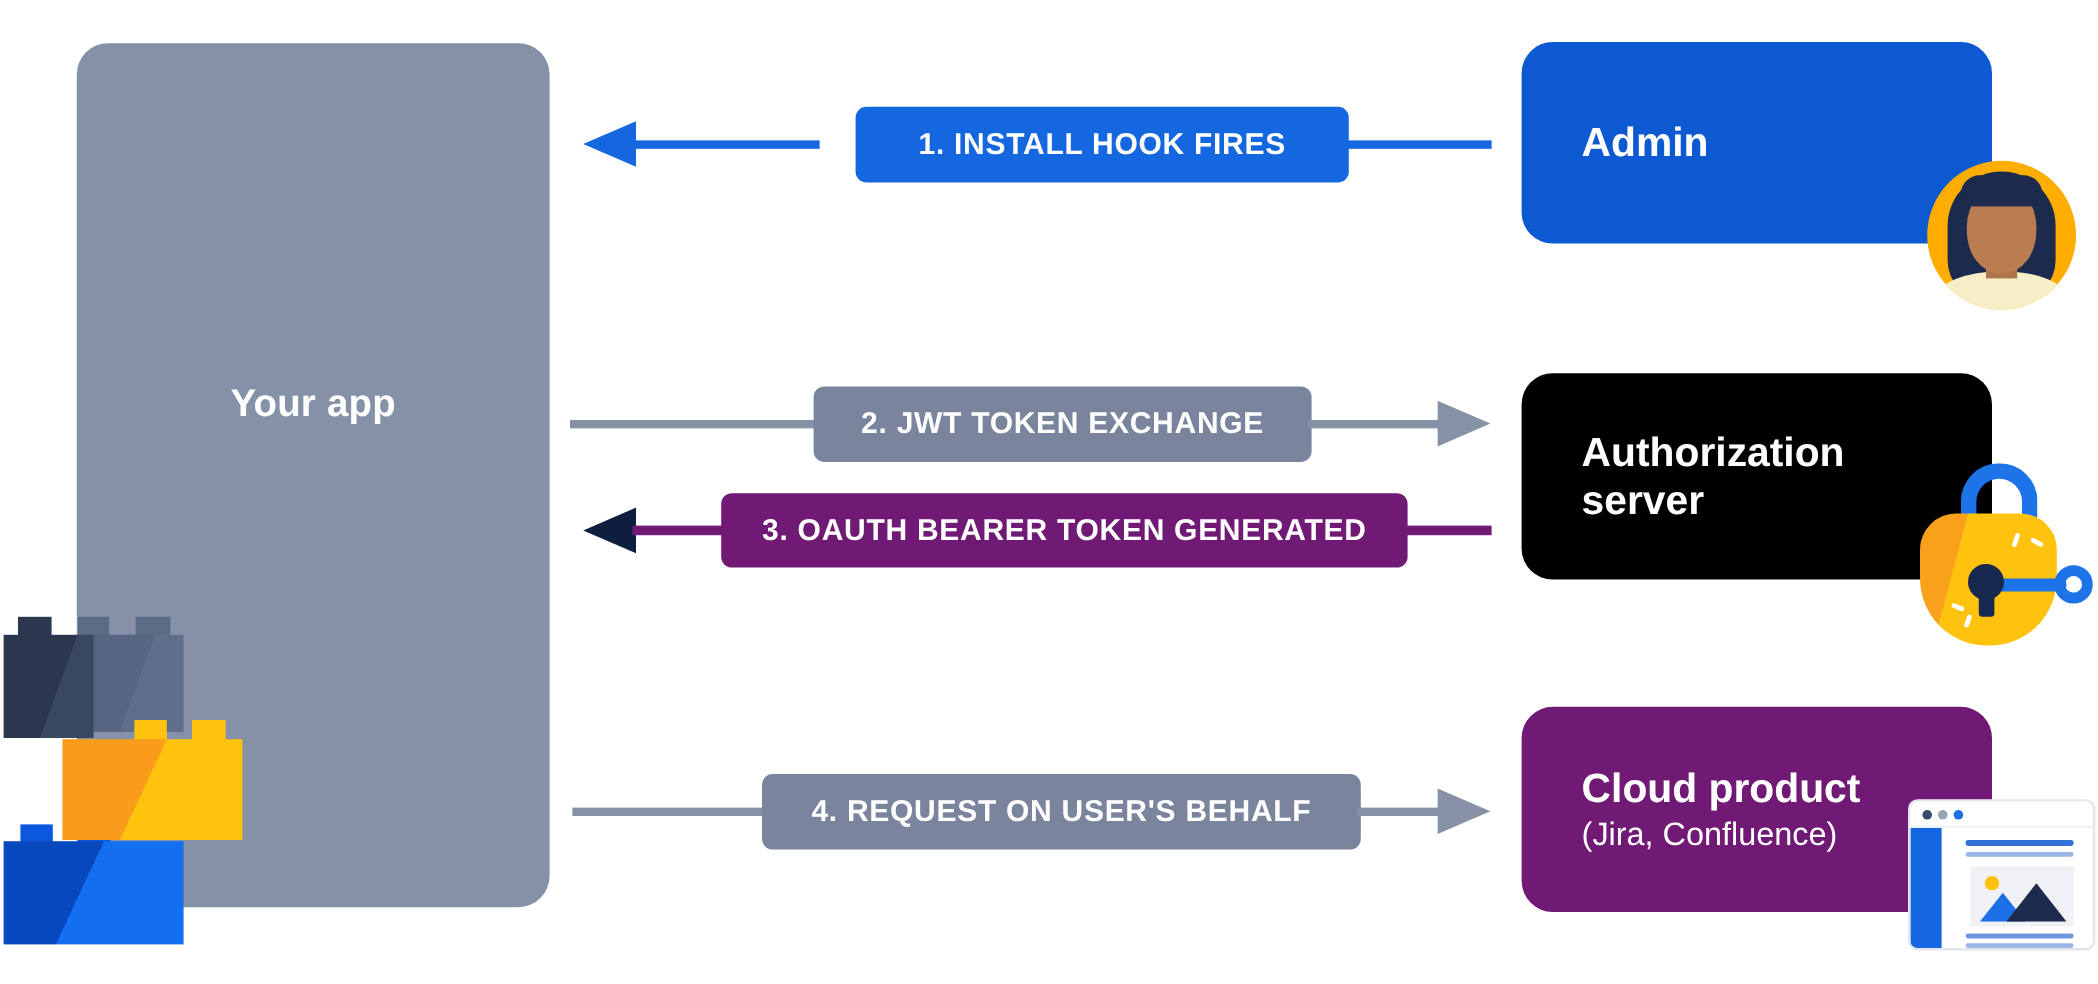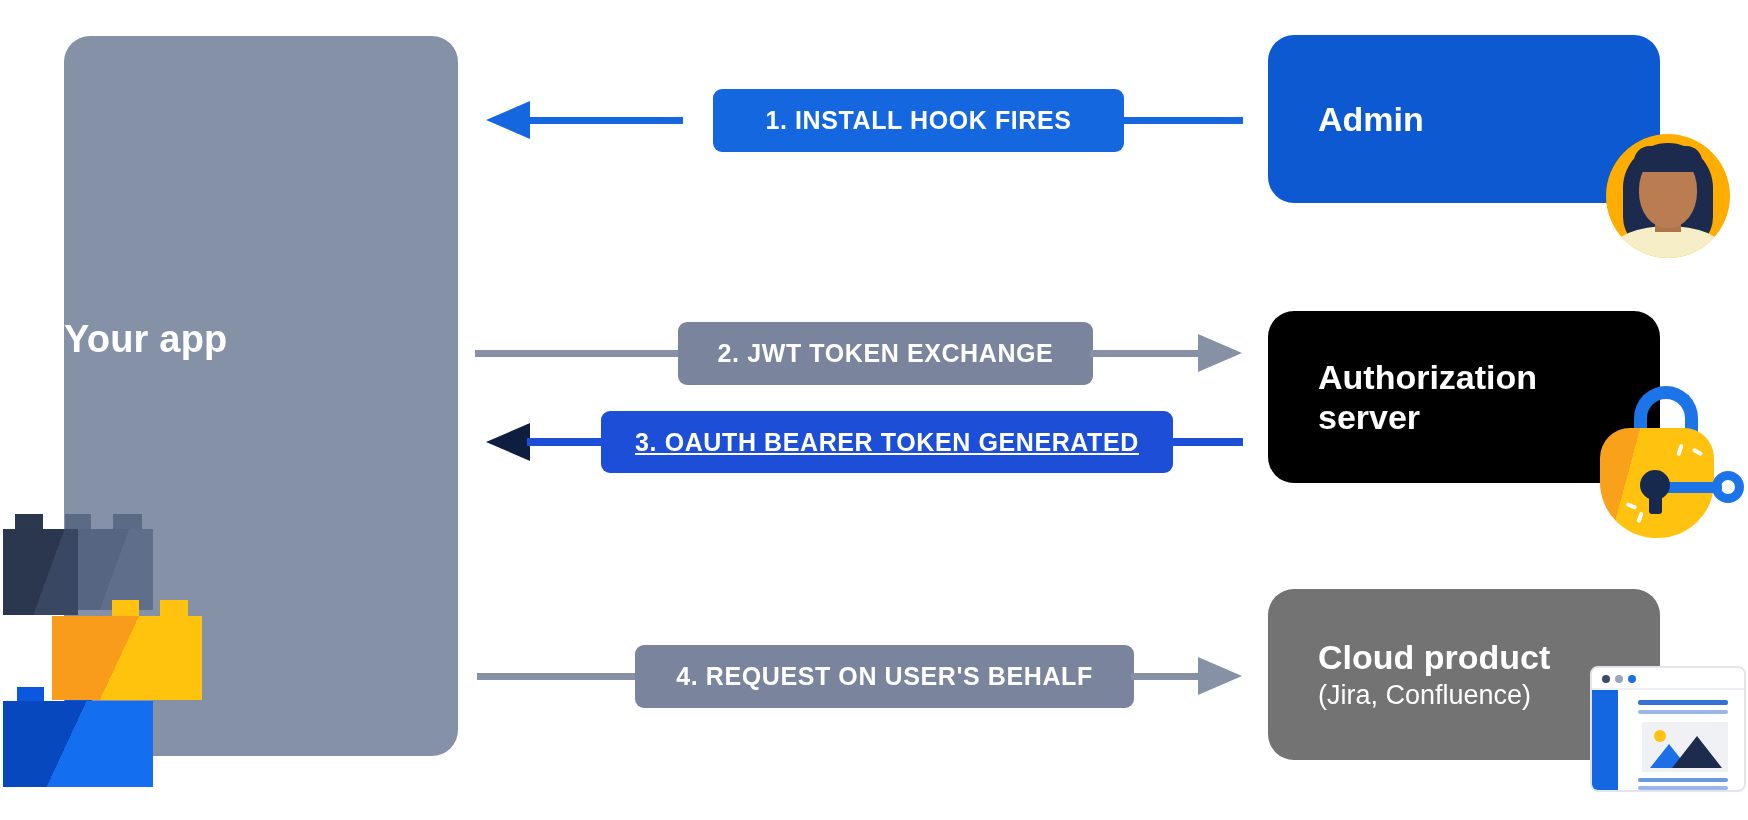--- a/index.html
+++ b/index.html
@@ -3,43 +3,43 @@
 <meta charset="utf-8">
 <style>
   * { margin: 0; padding: 0; box-sizing: border-box; }
   html,body { background:#fff; }
   body { font-family: "Liberation Sans", sans-serif; }
   .canvas { position: relative; width: 1748px; height: 820px; background:#fff; overflow: hidden; }
 
   
   .app-box { position:absolute; left:64px; top:36px; width:394px; height:720px;
              background:#8591A7; border-radius:26px; }
-  .app-label { position:absolute; left:64px; top:318px; width:394px; text-align:left;
-               color:#fff; font-size:38px; font-weight:600; letter-spacing:0.2px; }
+  .app-label { position:absolute; left:64px; top:318px; width:394px; text-align:center;
+               color:#fff; font-size:32px; font-weight:600; letter-spacing:0.2px; }
 
   
   .node { position:absolute; left:1268px; width:392px; border-radius:26px;
           display:flex; flex-direction:column; justify-content:center; padding-left:50px; color:#fff; }
   .node-title { font-size:34px; font-weight:700; line-height:1.18; }
   .node-sub { font-size:27px; font-weight:400; line-height:1.25; margin-top:2px; }
   .node-admin { top:35px;  height:168px; background:#0C59D2; }
   .node-auth  { top:311px; height:172px; background:#000000; }
-  .node-cloud { top:589px; height:171px; background:#737373; }
+  .node-cloud { top:589px; height:171px; background:#701a75; }
   .node-auth .node-title { width:250px; }
 
   
   .seg { position:absolute; }
   .pill { position:absolute; border-radius:9px; color:#fff; font-size:25px; font-weight:700;
           letter-spacing:0.6px; display:flex; align-items:center; justify-content:center;
           white-space:nowrap; }
   .head { position:absolute; width:0; height:0; }
   .blue-fill { background:#1467DF; }
   .gray-line { background:#8791A5; }
   .gray-pill { background:#7A849D; }
-  .navy-fill { background:#1d4ed8;text-decoration:underline; }
+  .navy-fill { background:#701a75; }
 
   
   .a1-head { left:486px; top:101px; border-top:19px solid transparent; border-bottom:19px solid transparent; border-right:44px solid #1467DF; }
   .a1-l { left:527px; top:117px; width:156px; height:7px; }
   .a1-pill { left:713px; top:89px; width:411px; height:63px; }
   .a1-r { left:1088px; top:117px; width:155px; height:7px; }
 
   
   .a2-l { left:475px; top:350px; width:206px; height:7px; }
   .a2-pill { left:678px; top:322px; width:415px; height:63px; }

